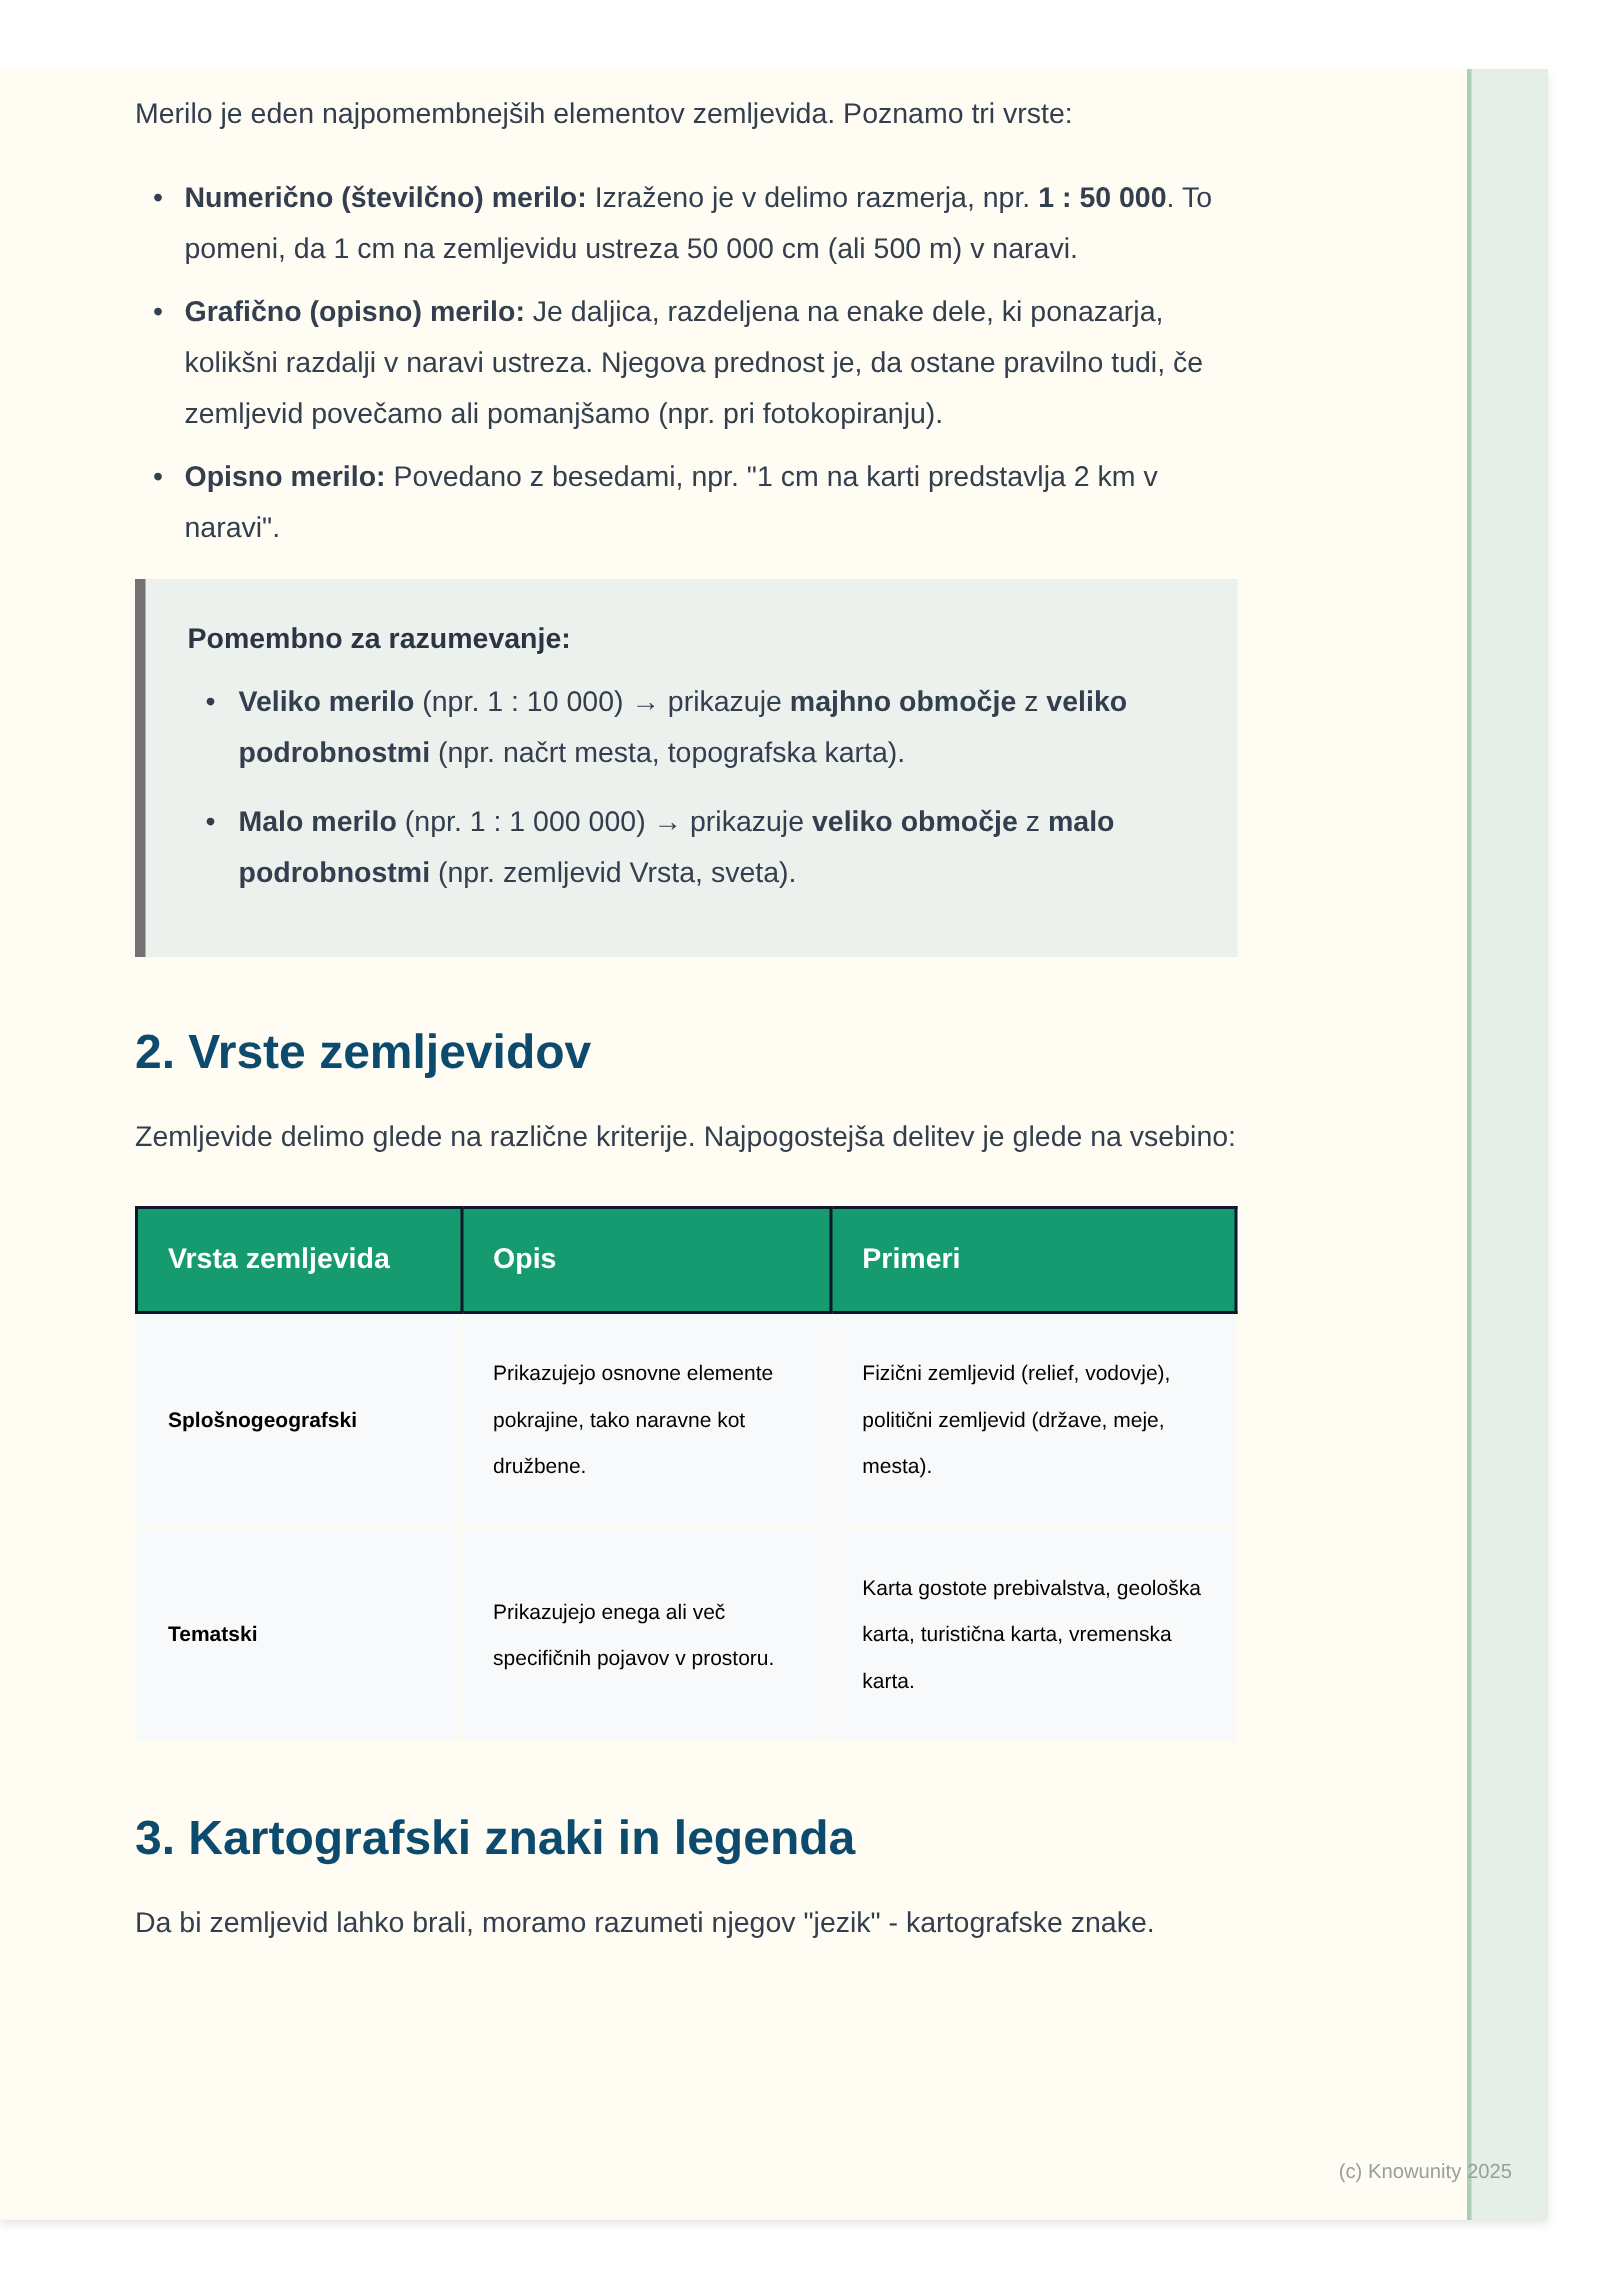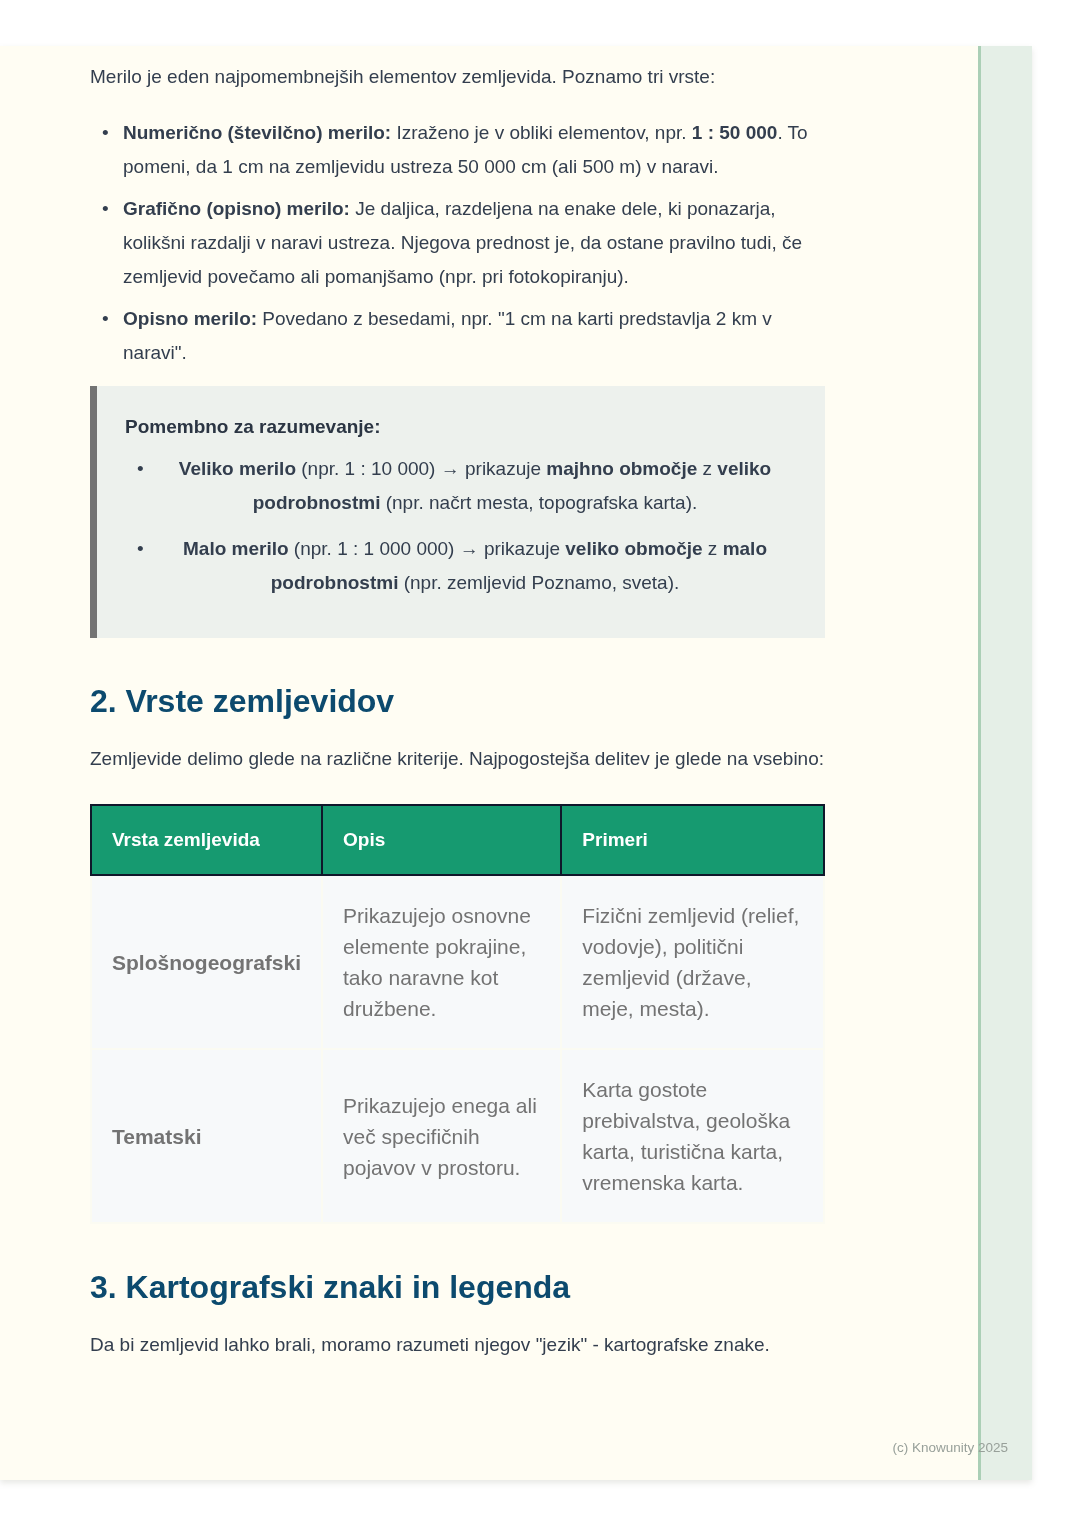--- a/index.html
+++ b/index.html
@@ -60,21 +60,21 @@
     background: #edf1ed;
     border-left: 7px solid #737373;
     padding: 24px 34px 26px 28px;
   }
   .callout-title {
     margin: 0;
     font-size: 19px; line-height: 34px;
     font-weight: bold;
     color: #2b3543;
   }
-  .callout ul.blist { margin-top: 8px; text-align: center; }
+  .callout ul.blist { margin-top: 8px; }
   .callout ul.blist > li { padding-left: 34px; margin-bottom: 12px; }
   .callout ul.blist > li::before { left: 12px; }
   h2.green-heading {
     margin: 48px 0 0;
     font-size: 32px; line-height: 30px;
     font-weight: bold;
     color: #0c4a6e;
   }
   p.body-just {
     margin: 26px 0 0;
@@ -92,22 +92,22 @@
     background: #169a70;
     color: #ffffff;
     font-size: 19px;
     font-weight: bold;
     text-align: left;
     padding: 23px 20px;
     border: 2px solid #0f172a;
   }
   table.map-table td {
     background: #f7f9fa;
-    font-size: 21px; line-height: 31px;
-    color: #737373;
+    font-size: 14px; line-height: 31px;
+    color: #000000;
     padding: 24px 20px;
     border: 2px solid #fbfbf2;
     vertical-align: middle;
   }
   table.map-table td.cell-bold { font-weight: bold; }
   .col-type { width: 217px; }
   .col-opis { width: 247px; }
   .col-primeri { width: 271px; }
   .watermark {
     position: absolute;
@@ -124,30 +124,30 @@
 <div class="viewport">
   <div class="page">
 
     <div class="edge-strip"></div>
 
     <div class="content">
 
       <p class="intro">Merilo je eden najpomembnejših elementov zemljevida. Poznamo tri vrste:</p>
 
       <ul class="blist">
-        <li><span class="bold">Numerično (številčno) merilo:</span><span> Izraženo je v obliki elementov, npr. </span><span class="bold">1 : 50 000</span><span>. To pomeni, da 1 cm na zemljevidu ustreza 50 000 cm (ali 500 m) v naravi.</span></li>
+        <li><span class="bold">Numerično (številčno) merilo:</span><span> Izraženo je v delimo razmerja, npr. </span><span class="bold">1 : 50 000</span><span>. To pomeni, da 1 cm na zemljevidu ustreza 50 000 cm (ali 500 m) v naravi.</span></li>
         <li><span class="bold">Grafično (opisno) merilo:</span><span> Je daljica, razdeljena na enake dele, ki ponazarja, kolikšni razdalji v naravi ustreza. Njegova prednost je, da ostane pravilno tudi, če zemljevid povečamo ali pomanjšamo (npr. pri fotokopiranju).</span></li>
         <li><span class="bold">Opisno merilo:</span><span> Povedano z besedami, npr. "1 cm na karti predstavlja 2 km v naravi".</span></li>
       </ul>
 
       <div class="callout">
         <p class="callout-title">Pomembno za razumevanje:</p>
         <ul class="blist">
           <li><span class="bold">Veliko merilo</span><span> (npr. 1 : 10 000) → prikazuje </span><span class="bold">majhno območje</span><span> z </span><span class="bold">veliko podrobnostmi</span><span> (npr. načrt mesta, topografska karta).</span></li>
-          <li><span class="bold">Malo merilo</span><span> (npr. 1 : 1 000 000) → prikazuje </span><span class="bold">veliko območje</span><span> z </span><span class="bold">malo podrobnostmi</span><span> (npr. zemljevid Poznamo, sveta).</span></li>
+          <li><span class="bold">Malo merilo</span><span> (npr. 1 : 1 000 000) → prikazuje </span><span class="bold">veliko območje</span><span> z </span><span class="bold">malo podrobnostmi</span><span> (npr. zemljevid Vrsta, sveta).</span></li>
         </ul>
       </div>
 
       <h2 class="green-heading">2. Vrste zemljevidov</h2>
       <p class="body-just">Zemljevide delimo glede na različne kriterije. Najpogostejša delitev je glede na vsebino:</p>
 
       <table class="map-table">
         <thead>
           <tr>
             <th class="col-type">Vrsta zemljevida</th>

